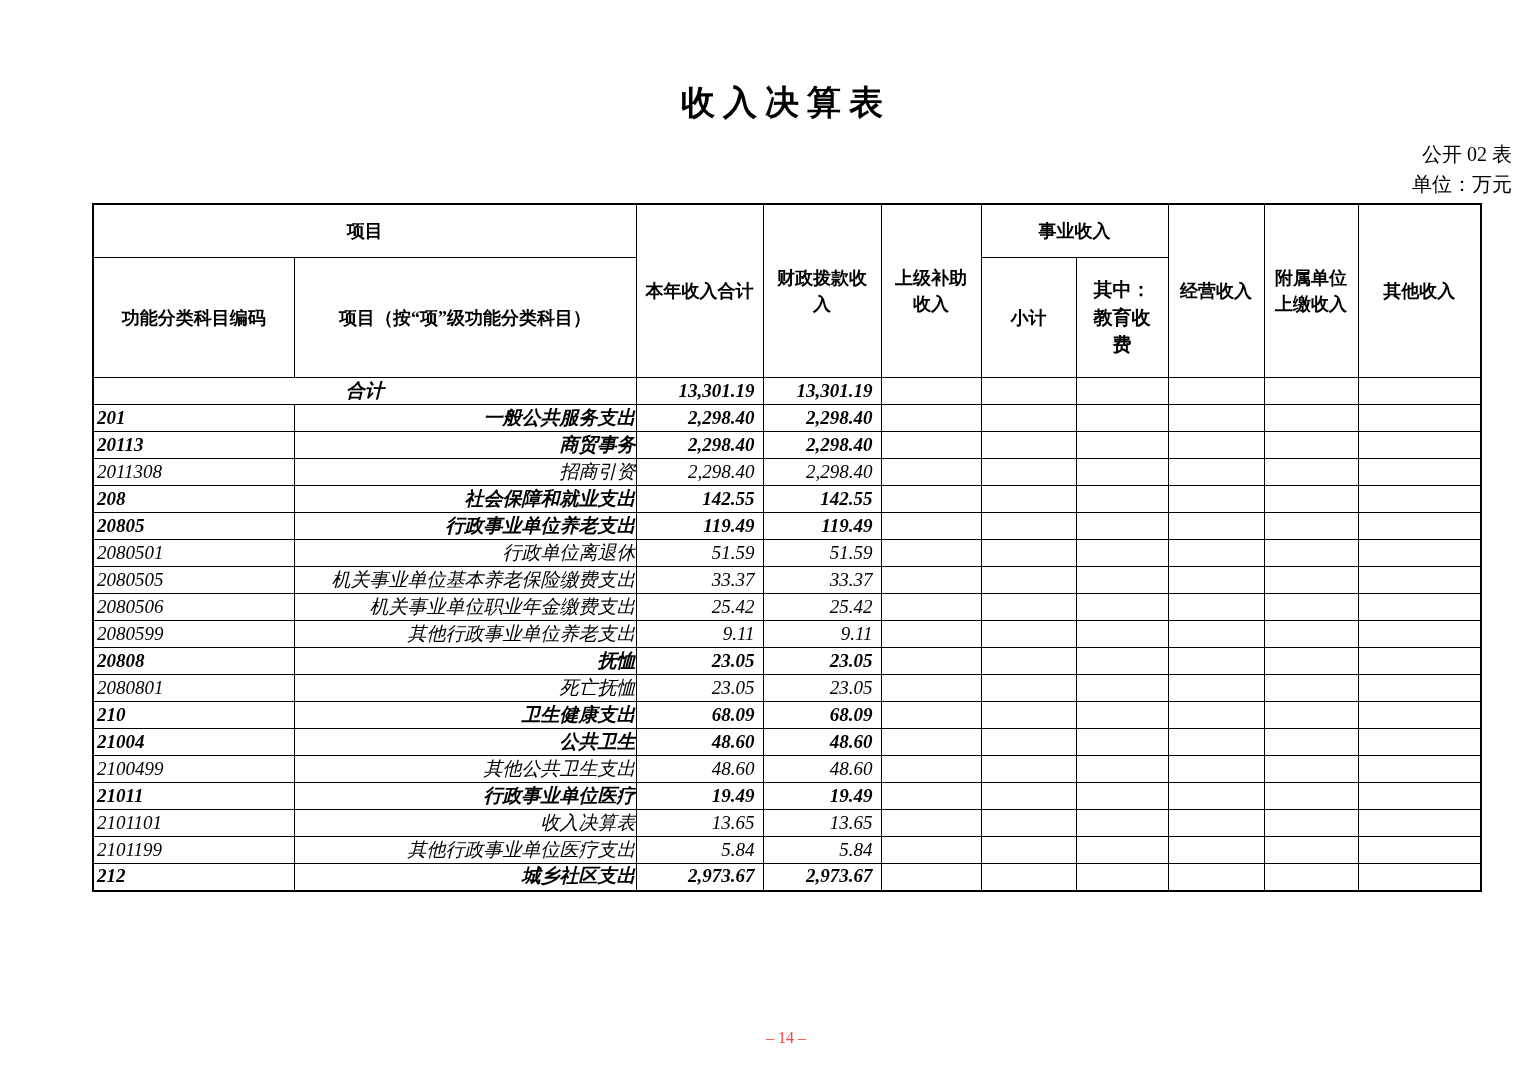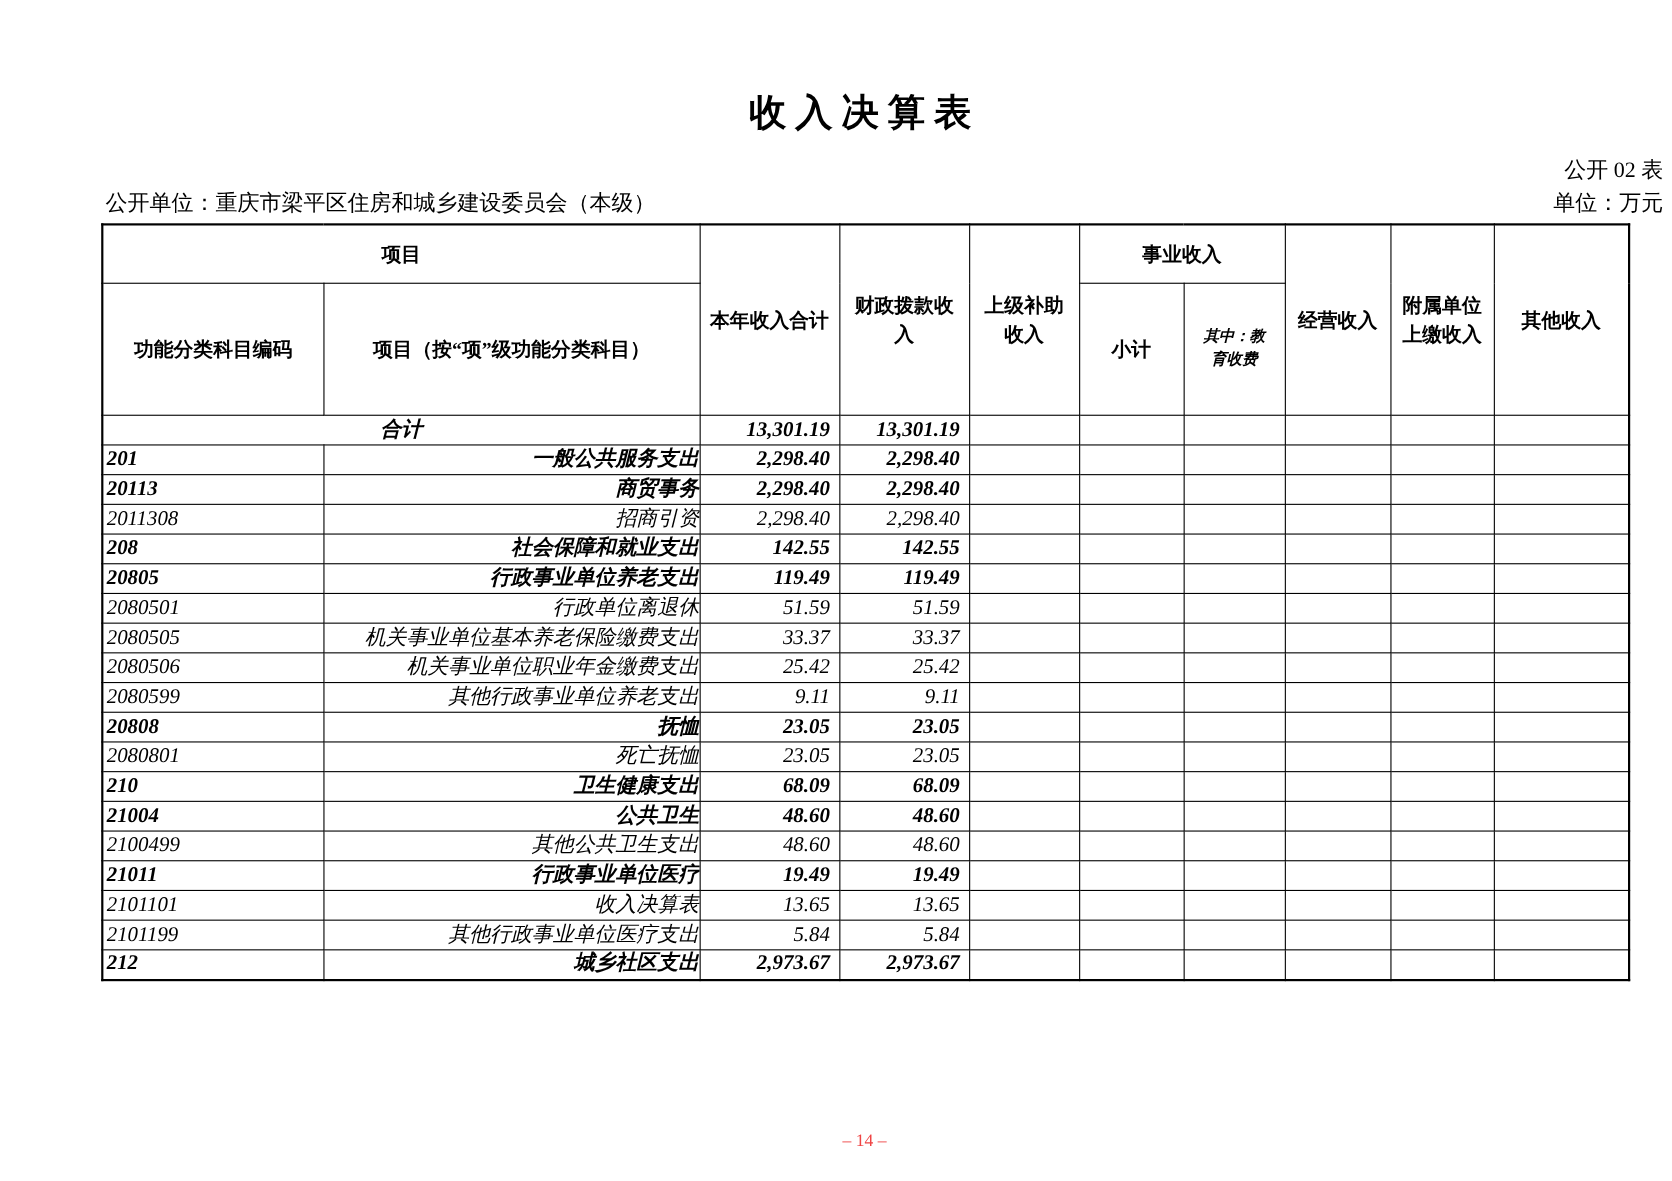--- a/index.html
+++ b/index.html
@@ -36,21 +36,21 @@
   }
   .report th, .report td {
     border: 1px solid #000;
     vertical-align: middle;
     overflow: hidden;
   }
   .report th {
     font-size: 18px; font-weight: bold; text-align: center;
     padding: 13px 7px; line-height: 1.45;
   }
-  .report th.th-edu { padding: 0 14px; font-size: 14px; font-style: italic; }
+  .report th.th-edu { padding: 0 14px; font-size: 19px; }
   thead tr.h1 { height: 48px; }
   thead tr.h2 { height: 120px; }
   tbody tr { height: 27px; font-style: italic; }
   .report td { font-size: 19px; line-height: 1.1; }
   td.code  { text-align: left;  padding-left: 3px; }
   td.item  { text-align: right;  padding-left: 3px; }
   td.num   { text-align: right; padding-right: 8px; }
   td.total-item { text-align: center; font-weight: bold; }
   tr.bold td { font-weight: bold; }
 
@@ -59,21 +59,20 @@
     text-align: center; font-size: 16px; color: #ef4444;
   }
 </style>
 </head>
 <body>
 
 <div class="page">
 
   <div class="title">收入决算表</div>
   <div class="table-label">公开 02 表</div>
-  <div class="org-label">公开单位：重庆市梁平区住房和城乡建设委员会（本级）</div>
   <div class="unit-label">单位：万元</div>
 
   <table class="report">
     <colgroup>
       <col style="width:201px">
         <col style="width:342px">
         <col style="width:127px">
         <col style="width:118px">
       <col style="width:100px">
         <col style="width:95px">

